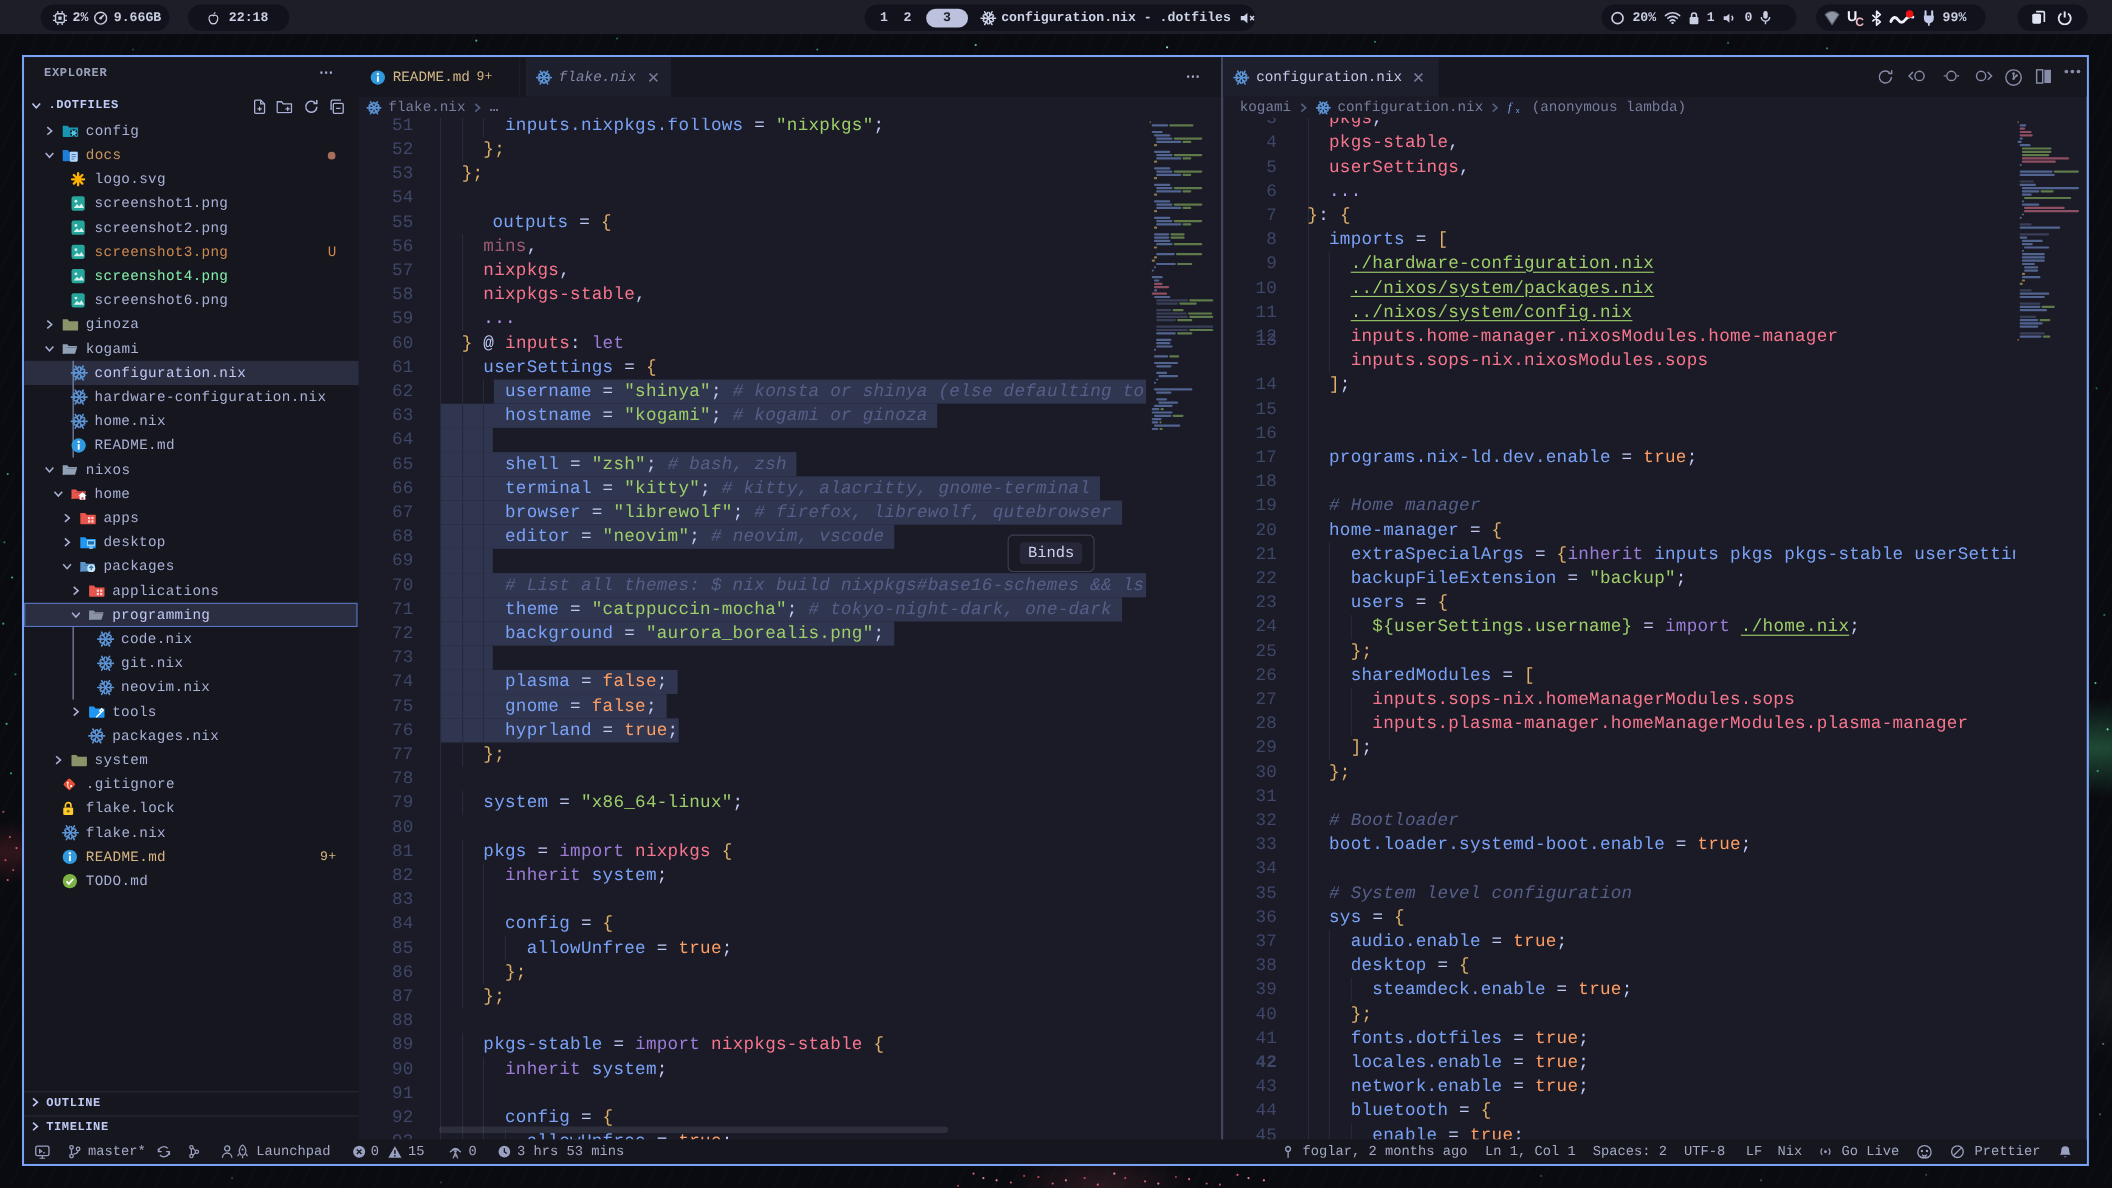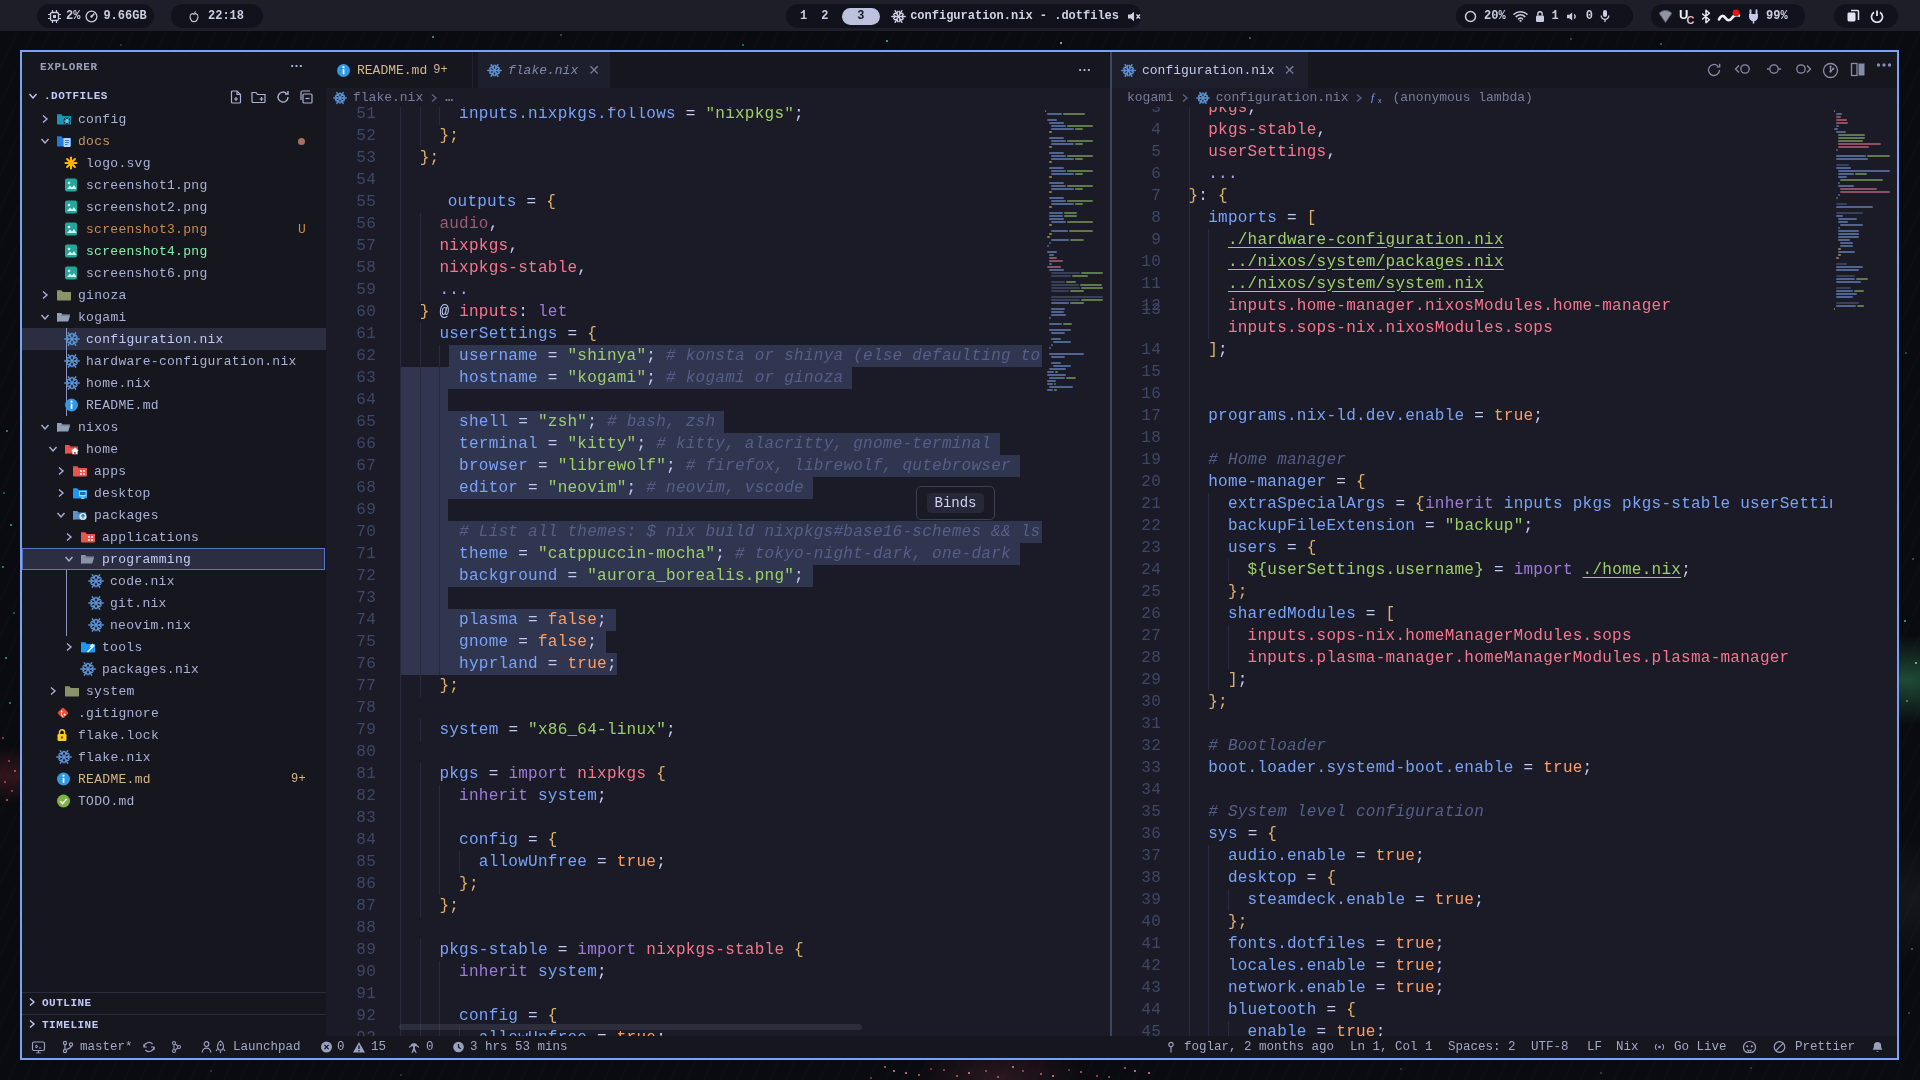--- a/index.html
+++ b/index.html
@@ -1029,21 +1029,21 @@
 <div class="num" style="left:9.0px;top:39.5px;">53</div>
 <div class="cl" style="left:73.0px;top:39.5px;">  <i class="y">};</i></div>
 <div class="ig" style="left:73.0px;top:61.5px;"></div>
 <div class="num" style="left:9.0px;top:61.5px;">54</div>
 <div class="ig" style="left:73.0px;top:83.5px;"></div>
 <div class="num" style="left:9.0px;top:83.5px;">55</div>
 <div class="cl" style="left:73.0px;top:83.5px;padding-left:28px;">  <i class="b">outputs</i> <i class="W">=</i> <i class="y">{</i></div>
 <div class="ig" style="left:73.0px;top:105.5px;"></div>
 <div class="ig" style="left:92.7px;top:105.5px;"></div>
 <div class="num" style="left:9.0px;top:105.5px;">56</div>
-<div class="cl" style="left:73.0px;top:105.5px;">    <i class="R">audio</i><i class="W">,</i></div>
+<div class="cl" style="left:73.0px;top:105.5px;">    <i class="R">mins</i><i class="W">,</i></div>
 <div class="ig" style="left:73.0px;top:127.5px;"></div>
 <div class="ig" style="left:92.7px;top:127.5px;"></div>
 <div class="num" style="left:9.0px;top:127.5px;">57</div>
 <div class="cl" style="left:73.0px;top:127.5px;">    <i class="r">nixpkgs</i><i class="W">,</i></div>
 <div class="ig" style="left:73.0px;top:149.5px;"></div>
 <div class="ig" style="left:92.7px;top:149.5px;"></div>
 <div class="num" style="left:9.0px;top:149.5px;">58</div>
 <div class="cl" style="left:73.0px;top:149.5px;">    <i class="r">nixpkgs-stable</i><i class="W">,</i></div>
 <div class="ig" style="left:73.0px;top:171.5px;"></div>
 <div class="ig" style="left:92.7px;top:171.5px;"></div>
@@ -1224,21 +1224,21 @@
 <div class="ig" style="left:96.2px;top:121.5px;"></div>
 <div class="num" style="left:9.0px;top:121.5px;">9</div>
 <div class="cl" style="left:76.5px;top:121.5px;">    <i class="u">./hardware-configuration.nix</i></div>
 <div class="ig" style="left:76.5px;top:143.5px;"></div>
 <div class="ig" style="left:96.2px;top:143.5px;"></div>
 <div class="num" style="left:9.0px;top:143.5px;">10</div>
 <div class="cl" style="left:76.5px;top:143.5px;">    <i class="u">../nixos/system/packages.nix</i></div>
 <div class="ig" style="left:76.5px;top:165.5px;"></div>
 <div class="ig" style="left:96.2px;top:165.5px;"></div>
 <div class="num" style="left:9.0px;top:165.5px;">11</div>
-<div class="cl" style="left:76.5px;top:165.5px;">    <i class="u">../nixos/system/system.nix</i></div>
+<div class="cl" style="left:76.5px;top:165.5px;">    <i class="u">../nixos/system/config.nix</i></div>
 <div class="ig" style="left:76.5px;top:187.5px;"></div>
 <div class="ig" style="left:96.2px;top:187.5px;"></div>
 <div class="num" style="left:9.0px;top:187.5px;">12</div>
 <div class="cl" style="left:76.5px;top:187.5px;">    <i class="r">inputs.home-manager.nixosModules.home-manager</i></div>
 <div class="ig" style="left:76.5px;top:209.5px;"></div>
 <div class="ig" style="left:96.2px;top:209.5px;"></div>
 <div class="num" style="left:9.0px;top:192px;">13</div>
 <div class="cl" style="left:76.5px;top:209.5px;">    <i class="r">inputs.sops-nix.nixosModules.sops</i></div>
 <div class="ig" style="left:76.5px;top:231.5px;"></div>
 <div class="num" style="left:9.0px;top:231.5px;">14</div>
@@ -1332,21 +1332,21 @@
 <div class="ig" style="left:76.5px;top:803.5px;"></div>
 <div class="ig" style="left:96.2px;top:803.5px;"></div>
 <div class="num" style="left:9.0px;top:803.5px;">40</div>
 <div class="cl" style="left:76.5px;top:803.5px;">    <i class="y">};</i></div>
 <div class="ig" style="left:76.5px;top:825.5px;"></div>
 <div class="ig" style="left:96.2px;top:825.5px;"></div>
 <div class="num" style="left:9.0px;top:825.5px;">41</div>
 <div class="cl" style="left:76.5px;top:825.5px;">    <i class="b">fonts.dotfiles</i> <i class="W">=</i> <i class="o">true</i><i class="W">;</i></div>
 <div class="ig" style="left:76.5px;top:847.5px;"></div>
 <div class="ig" style="left:96.2px;top:847.5px;"></div>
-<div class="num" style="left:9.0px;top:847.5px;">42</div>
+<div class="num" style="left:9.0px;top:847.5px;font-weight:bold;">42</div>
 <div class="cl" style="left:76.5px;top:847.5px;">    <i class="b">locales.enable</i> <i class="W">=</i> <i class="o">true</i><i class="W">;</i></div>
 <div class="ig" style="left:76.5px;top:869.5px;"></div>
 <div class="ig" style="left:96.2px;top:869.5px;"></div>
 <div class="num" style="left:9.0px;top:869.5px;">43</div>
 <div class="cl" style="left:76.5px;top:869.5px;">    <i class="b">network.enable</i> <i class="W">=</i> <i class="o">true</i><i class="W">;</i></div>
 <div class="ig" style="left:76.5px;top:891.5px;"></div>
 <div class="ig" style="left:96.2px;top:891.5px;"></div>
 <div class="num" style="left:9.0px;top:891.5px;">44</div>
 <div class="cl" style="left:76.5px;top:891.5px;">    <i class="b">bluetooth</i> <i class="W">=</i> <i class="y">{</i></div>
 <div class="ig" style="left:76.5px;top:913.5px;"></div>

